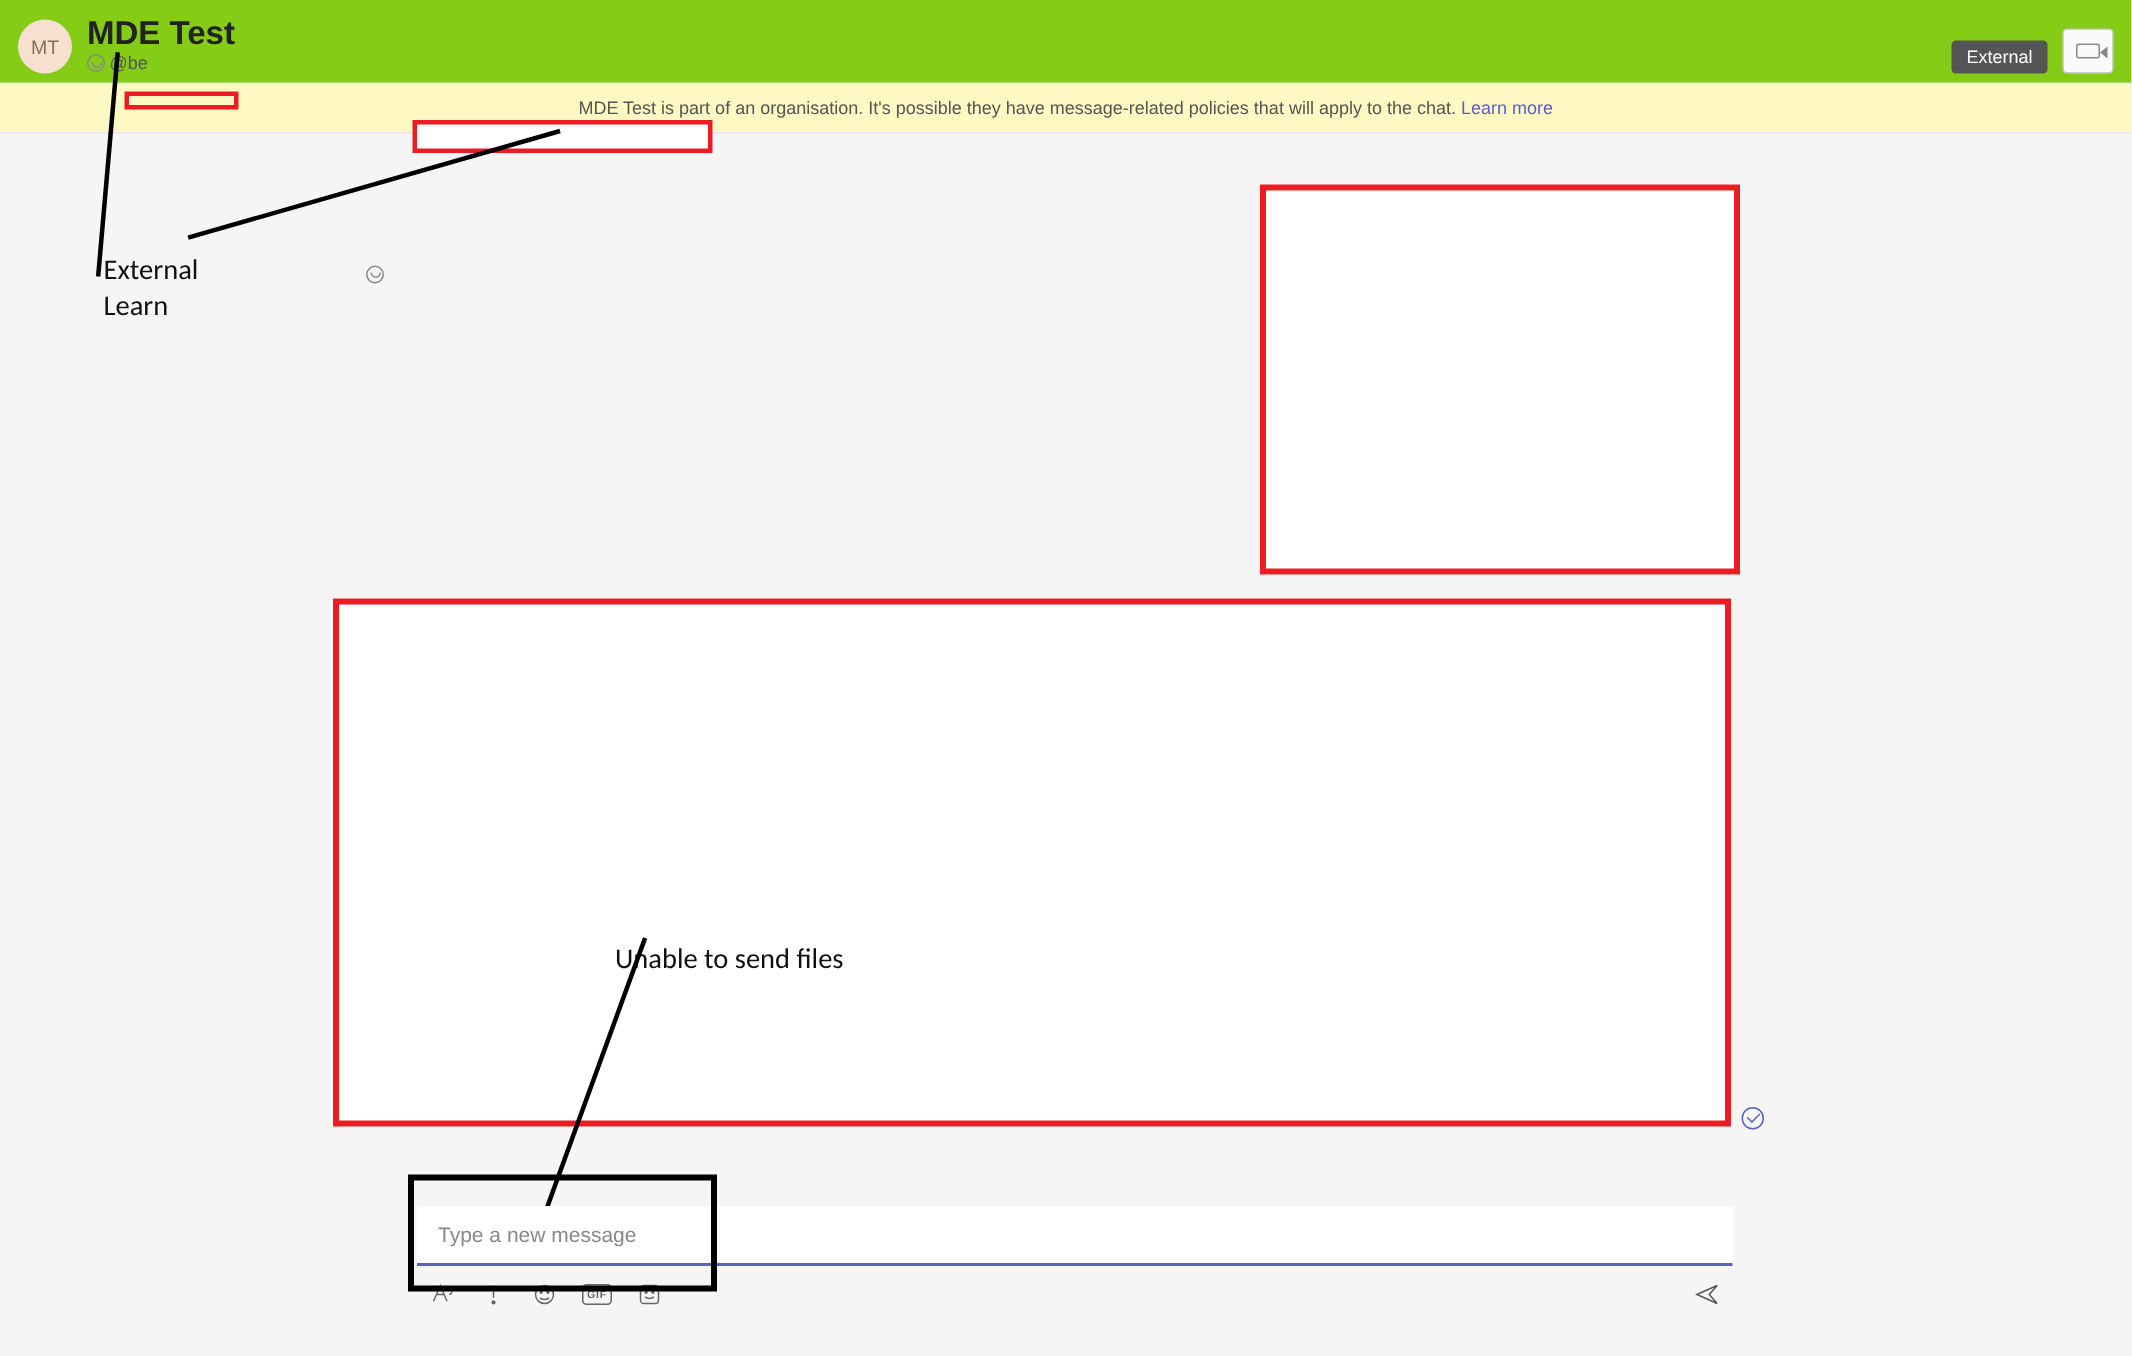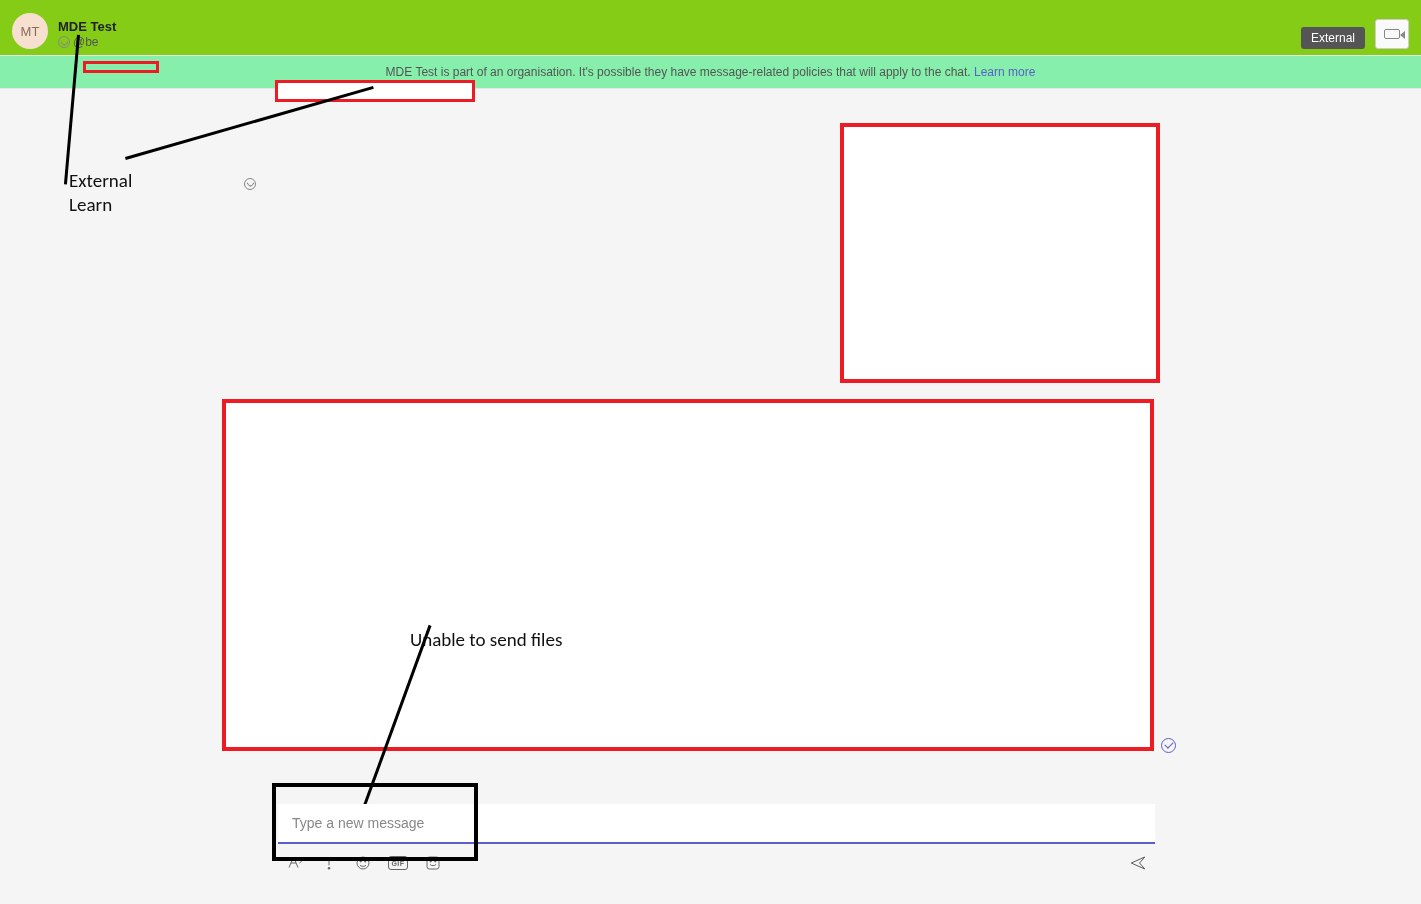--- a/index.html
+++ b/index.html
@@ -34,21 +34,21 @@
       justify-content: center;
       font-size: 13px;
       font-weight: 500;
       margin-right: 10px;
     }
     .header-info {
       display: flex;
       flex-direction: column;
     }
     .header-title {
-      font-size: 13px;
+      font-size: 22px;
       font-weight: 700;
       color: #222;
       line-height: 1.2;
     }
     .header-sub {
       display: flex;
       align-items: center;
       gap: 3px;
     }
     .presence-icon {
@@ -112,21 +112,21 @@
       position: absolute;
       right: -6px;
       top: 1px;
       width: 0;
       height: 0;
       border-top: 4px solid transparent;
       border-bottom: 4px solid transparent;
       border-right: 5px solid #888;
     }
     .info-bar {
-      background: #86efac;
+      background: #fef9c3;
       padding: 9px 0;
       text-align: center;
       font-size: 12px;
       color: #555;
       border-bottom: 1px solid #e5e5e5;
     }
     .info-bar a {
       color: #5b5fc7;
       text-decoration: none;
     }

